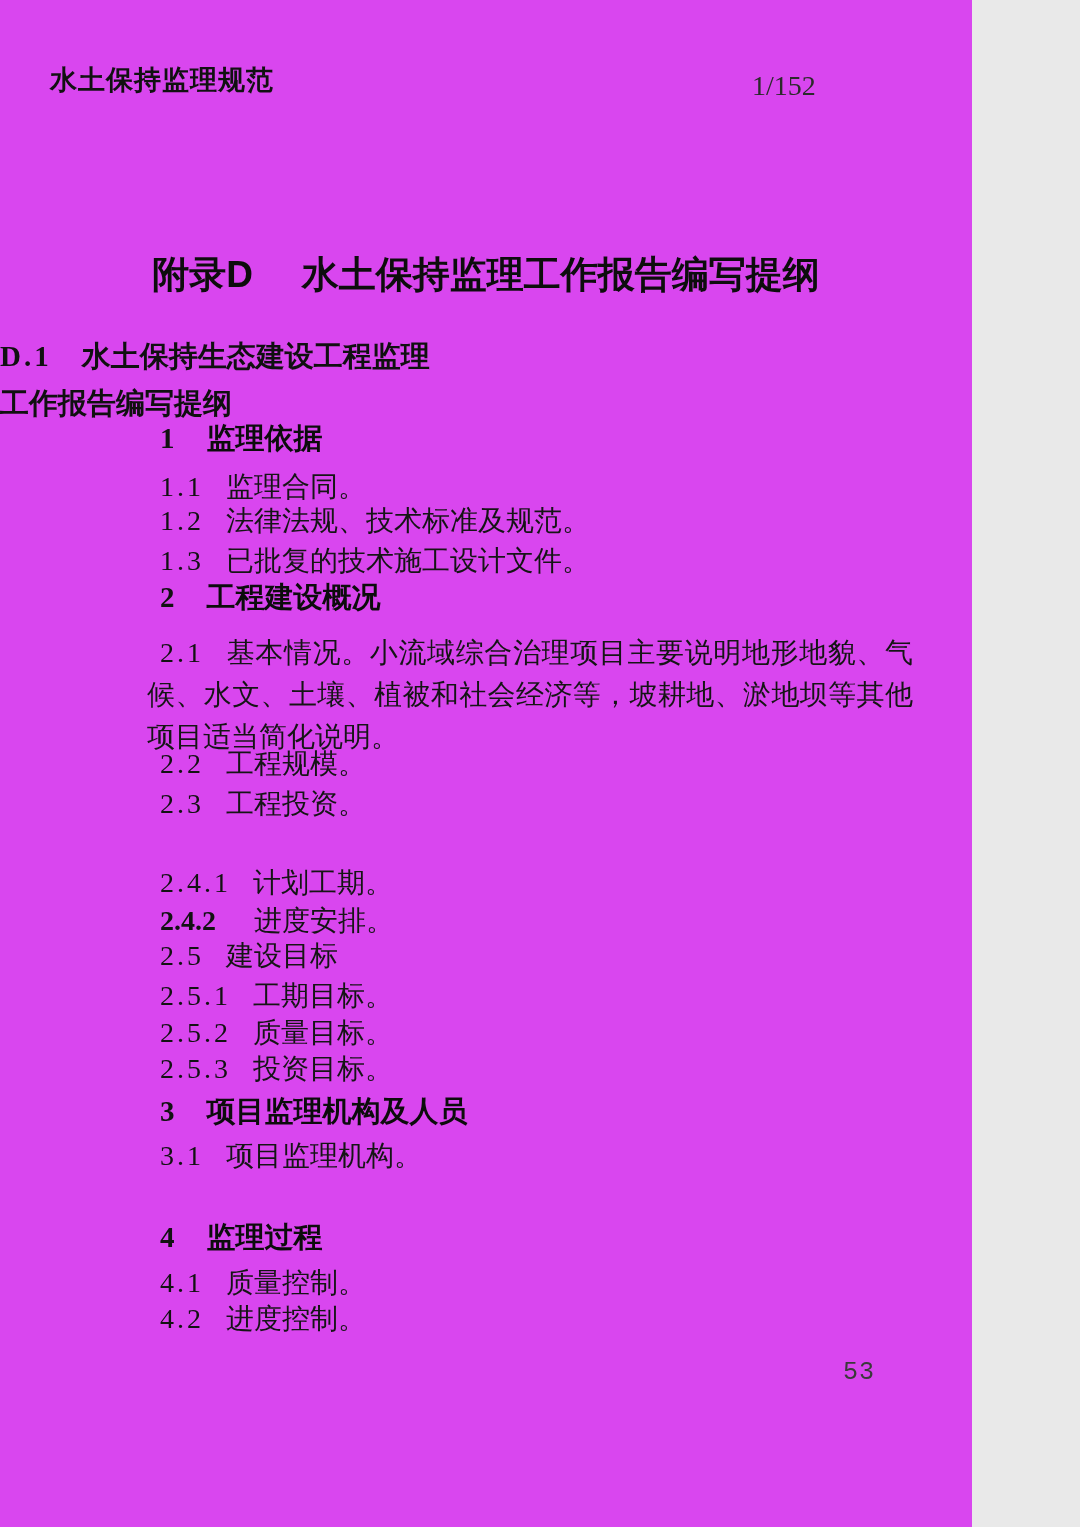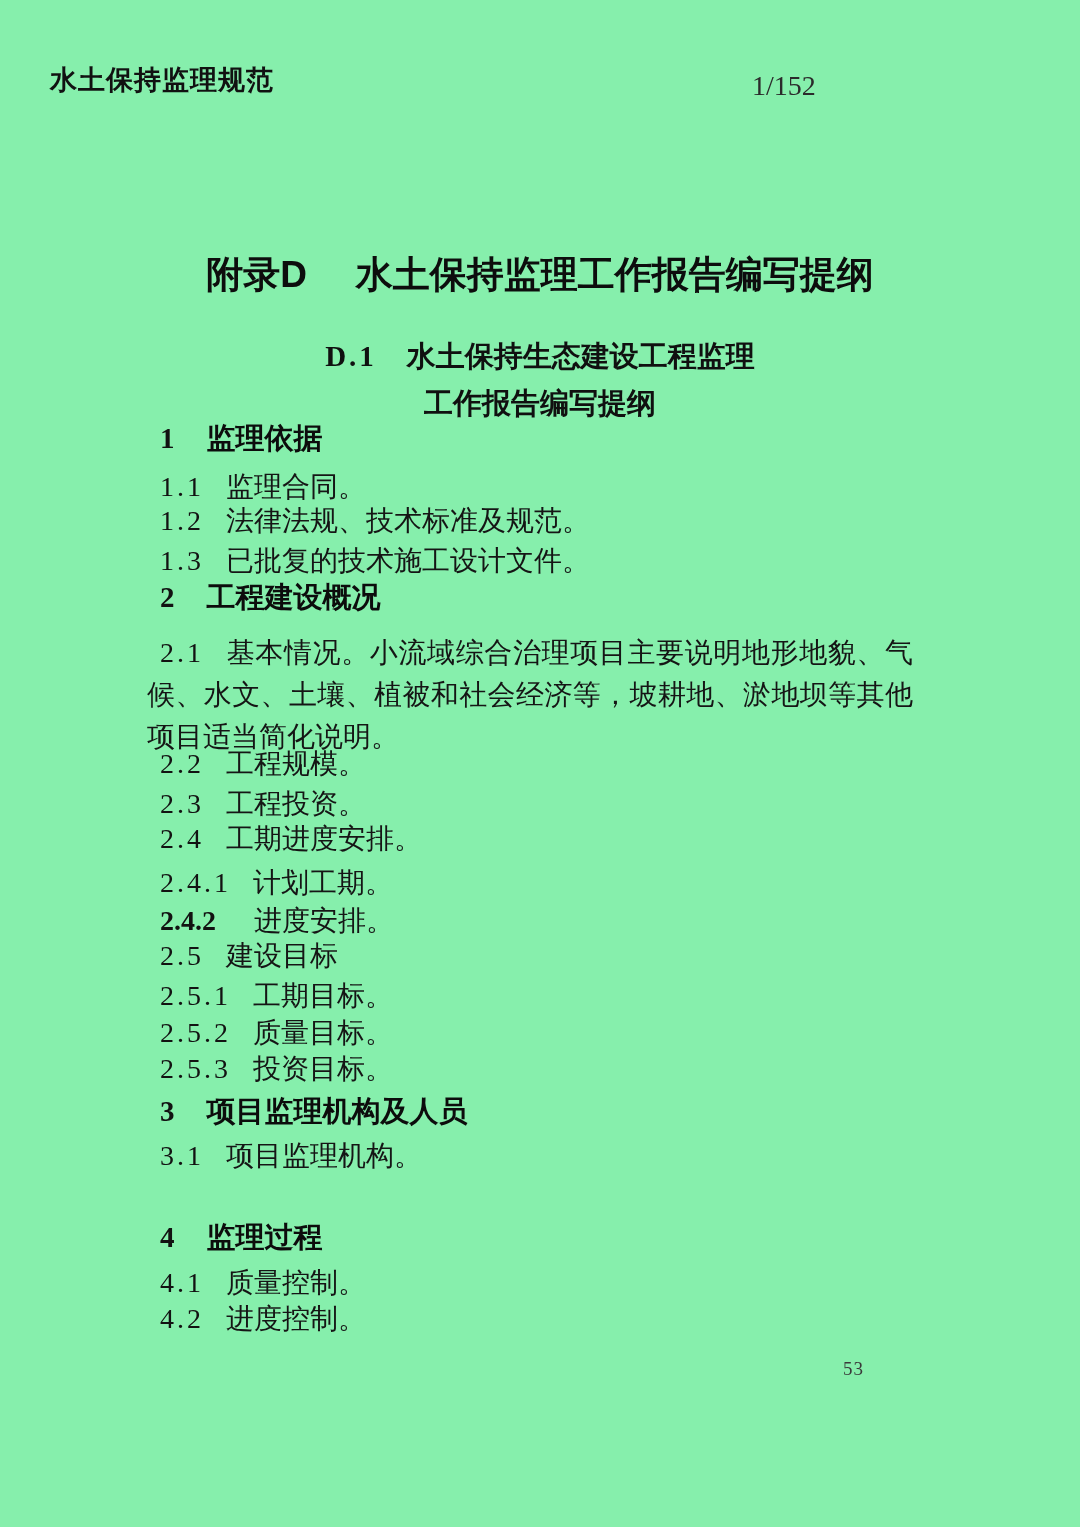--- a/index.html
+++ b/index.html
@@ -1,21 +1,21 @@
 <!DOCTYPE html>
 <html><head>
 <meta charset="utf-8">
 <style>
   * { margin: 0; padding: 0; box-sizing: border-box; }
   html, body { background: #e9e9e9; }
   .page {
     position: relative;
-    width: 1080px;
+    width: 972px;
     height: 1527px;
-    background: #86efac;
+    background: #d946ef;
     color: #151515;
     font-family: "Liberation Serif", serif;
     overflow: hidden;
   }
   
   .running-head {
     position: absolute;
     top: 62px; left: 0; right: 0; height: 40px;
   }
   .doc-title {
@@ -42,21 +42,20 @@
     font-family: "Liberation Sans", sans-serif;
     font-weight: 800;
     font-size: 37px;
     color: #0d0d0d;
     white-space: nowrap;
   }
   .appendix-title .title-prefix { margin-right: 49px; }
   .sub-title {
     position: absolute;
     left: 0; width: 100%;
-    text-align: center;
     font-family: "Liberation Sans", sans-serif;
     font-weight: 700;
     font-size: 29px;
     color: #101010;
     white-space: nowrap;
   }
   .sub-title.line1 { top: 337px; }
   .sub-title.line2 { top: 384px; }
   .sub-title .sub-num {
     font-family: "Liberation Serif", serif;
@@ -100,23 +99,24 @@
   }
   .row .num.bold-num {
     font-weight: 700;
     letter-spacing: 0;
     margin-right: 38px;
   }
   
   .folio {
     position: absolute;
     left: 843px; top: 1358px;
-    font-size: 19px;
+    font-size: 25px;
     color: #3a3a3a;
     letter-spacing: 1px;
+    font-family: Liberation Mono, monospace;
   }
 </style>
 </head>
 <body>
 
 <div class="page">
 
   <div class="running-head">
     <span class="doc-title">水土保持监理规范</span>
     <span class="page-indicator">1/152</span>
@@ -150,23 +150,20 @@
   </div>
   <div class="row para" style="top:632px">
     <span class="num">2.1</span><span>基本情况。小流域综合治理项目主要说明地形地貌、气候、水文、土壤、植被和社会经济等，坡耕地、淤地坝等其他项目适当简化说明。</span>
   </div>
   <div class="row item" style="top:748px">
     <span class="num">2.2</span><span>工程规模。</span>
   </div>
   <div class="row item" style="top:788px">
     <span class="num">2.3</span><span>工程投资。</span>
   </div>
-  <div class="row item" style="top:823px">
-    <span class="num">2.4</span><span>工期进度安排。</span>
-  </div>
   <div class="row item" style="top:867px">
     <span class="num">2.4.1</span><span>计划工期。</span>
   </div>
   <div class="row item" style="top:905px">
     <span class="num bold-num">2.4.2</span><span>进度安排。</span>
   </div>
   <div class="row item" style="top:940px">
     <span class="num">2.5</span><span>建设目标</span>
   </div>
   <div class="row item" style="top:980px">

